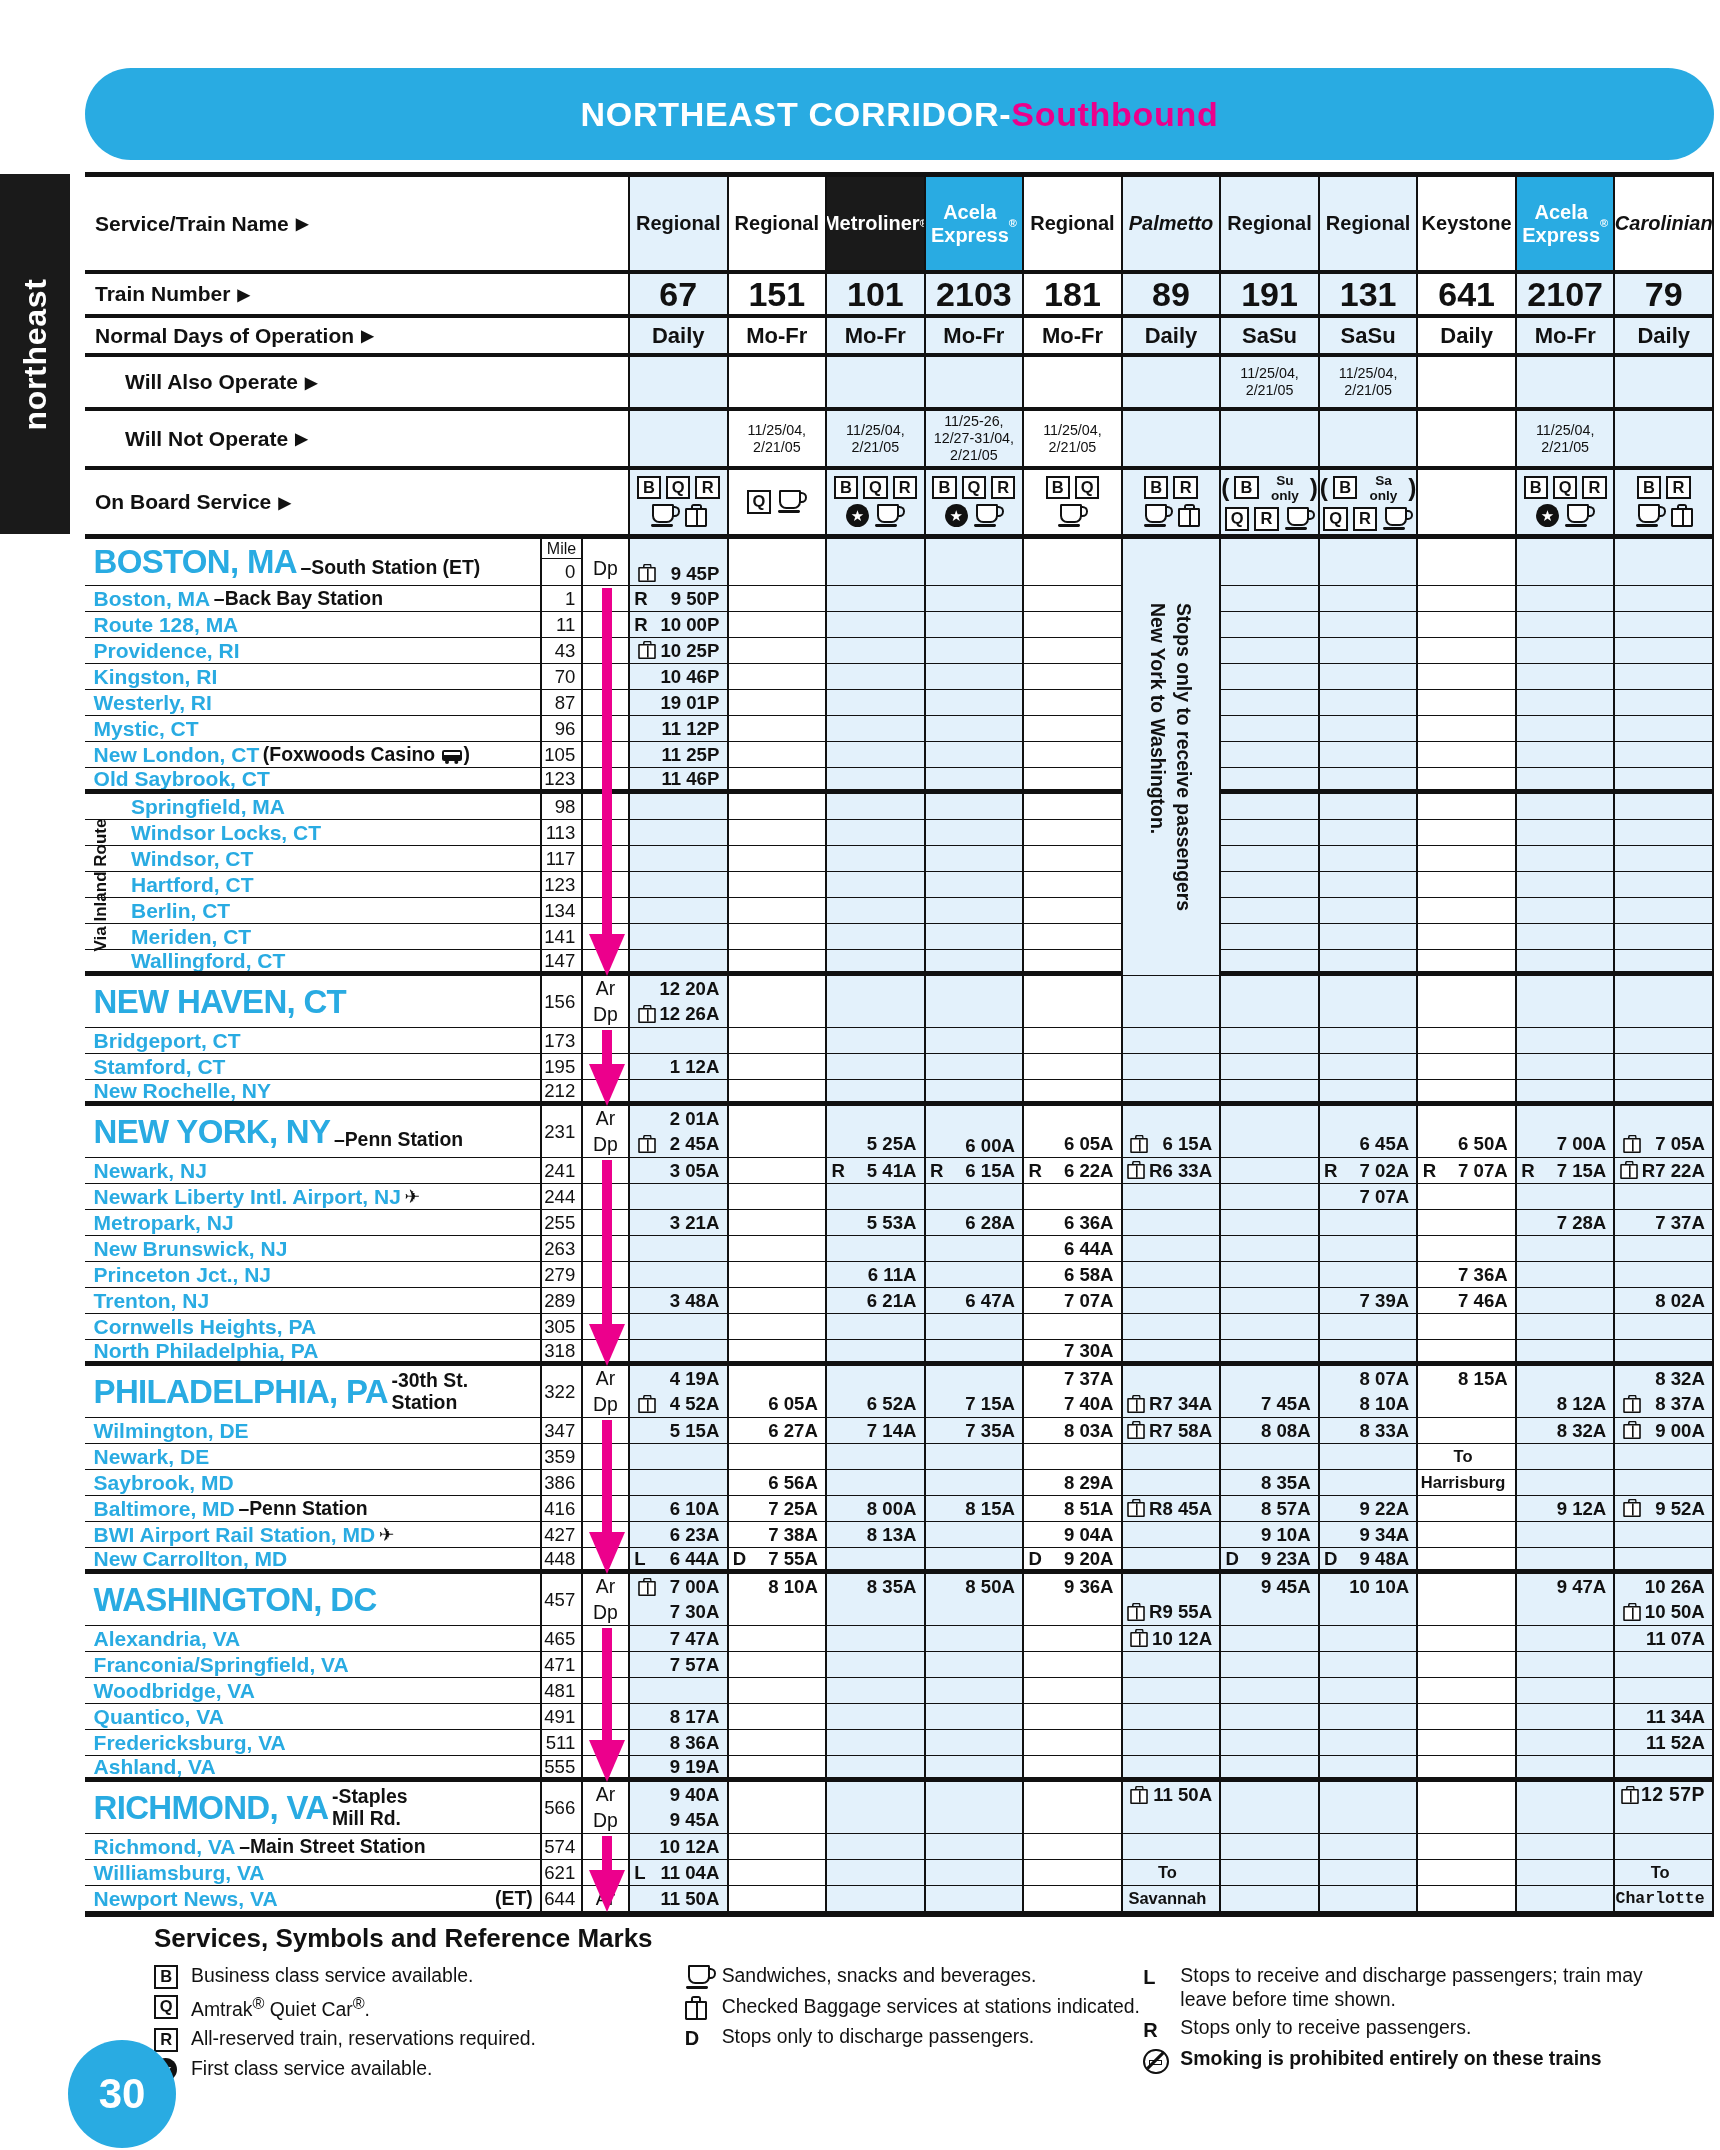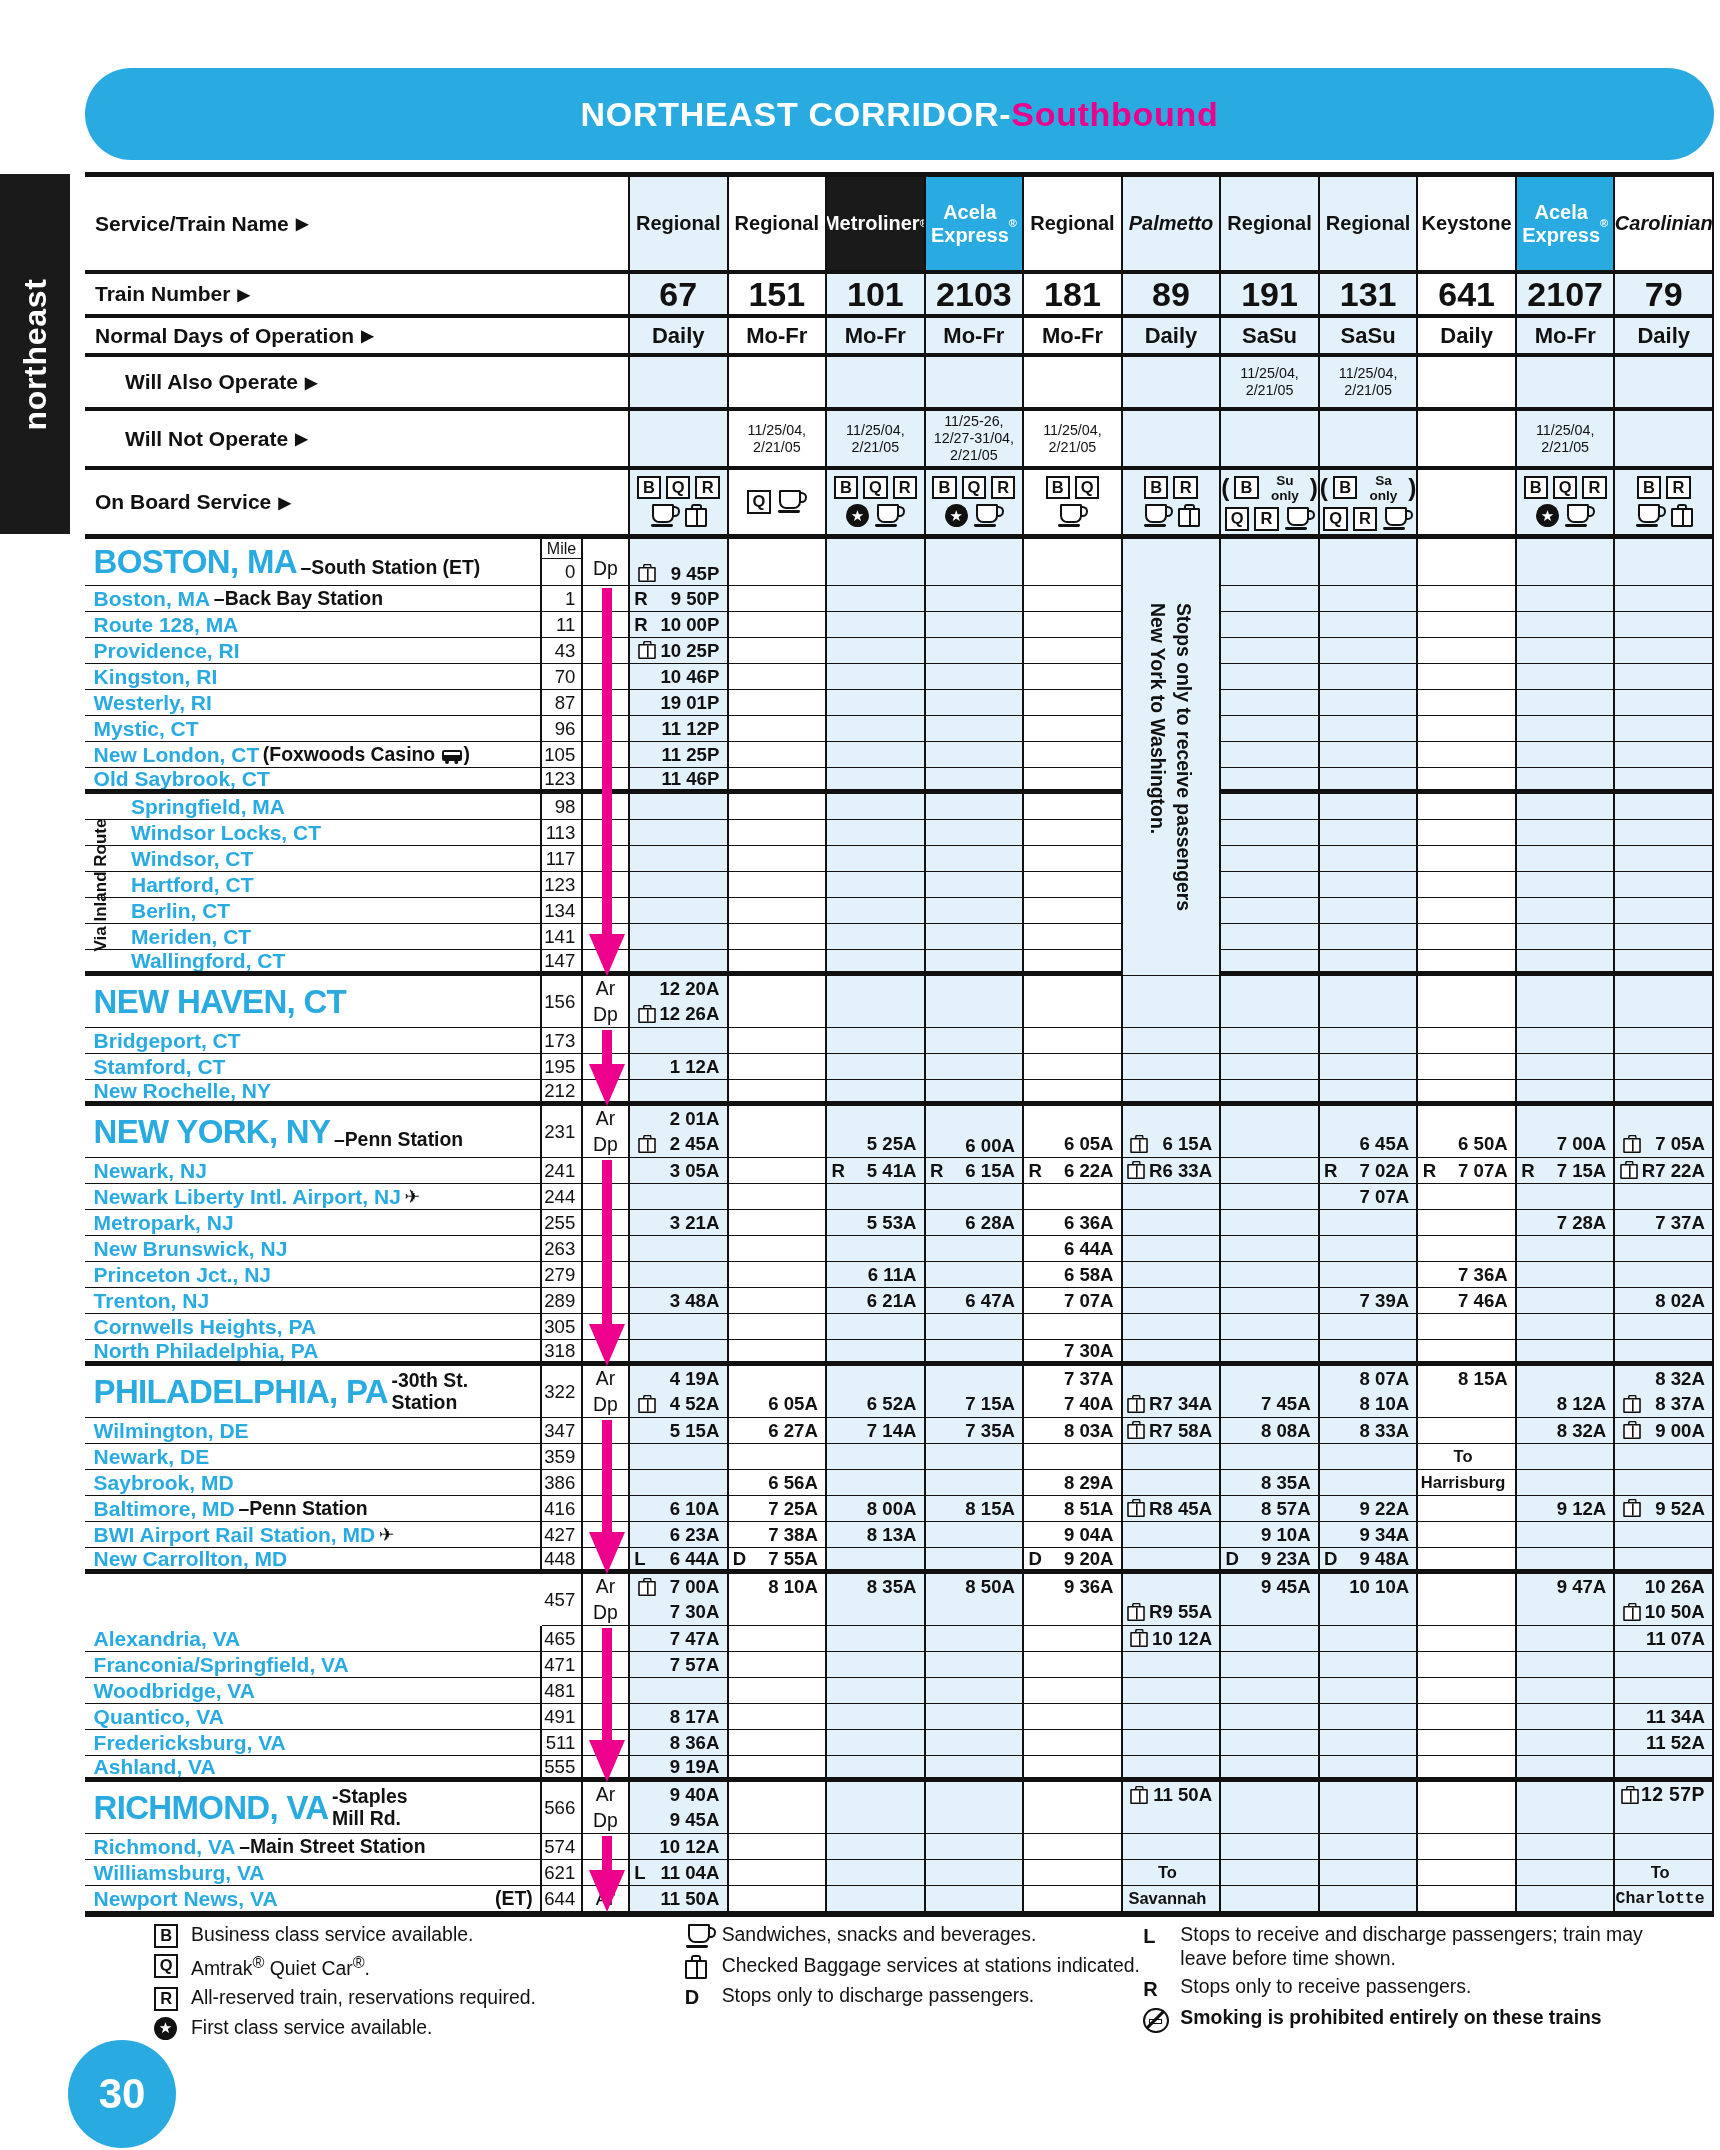--- a/index.html
+++ b/index.html
@@ -2026,20 +2026,23 @@
       </div>
       <div class="bc tcell tb" style="grid-row:36;grid-column:12;">
         <div class="tl"></div>
       </div>
       <div class="bc tcell tint tb" style="grid-row:36;grid-column:13;">
         <div class="tl"></div>
       </div>
       <div class="bc tcell tint tb" style="grid-row:36;grid-column:14;">
         <div class="tl"></div>
       </div>
+      <div class="bc st" style="grid-row:37;grid-column:1;">
+        <span class="sname big">WASHINGTON, DC</span>
+      </div>
       <div class="bc mile" style="grid-row:37;grid-column:2;">457</div>
       <div class="bc ardp ardp-col" style="grid-row:37;grid-column:3;">
         <div>Ar</div>
         <div>Dp</div>
       </div>
       <div class="bc tcell tcell-col tint" style="grid-row:37;grid-column:4;">
         <div class="tl">
           <span class="ic">
             <span class="sym-bag sm"></span>
           </span>
@@ -2592,20 +2595,21 @@
         <div class="arrow-head"></div>
       </div>
       <div class="arrow-item" style="grid-row:45/48;grid-column:3;">
           <div class="arrow-stem"></div>
         <div class="arrow-head"></div>
       </div>
     </div>
 </div>
 
 <div class="legend">
+  <div class="legend-title">Services, Symbols and Reference Marks</div>
   <div class="legend-cols" id="legend-cols">
       <div class="legend-col c1">
         <div class="litem">
             <span class="lsym">
             <span class="sym-box">B</span>
           </span>
             <span>Business class service available.</span>
         </div>
         <div class="litem">
             <span class="lsym">

